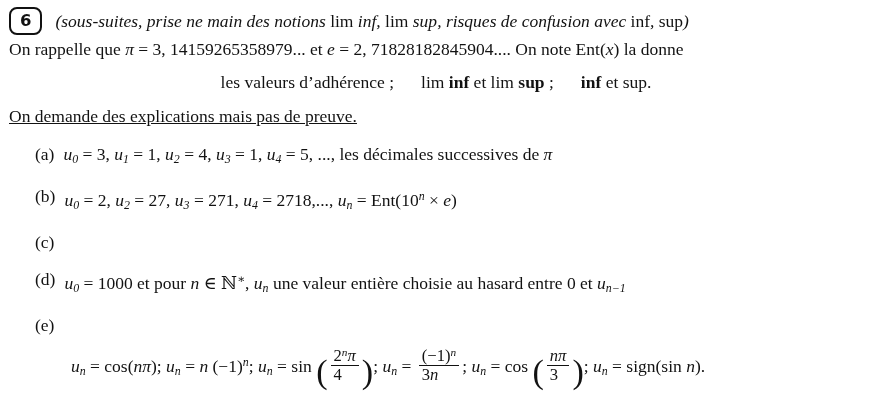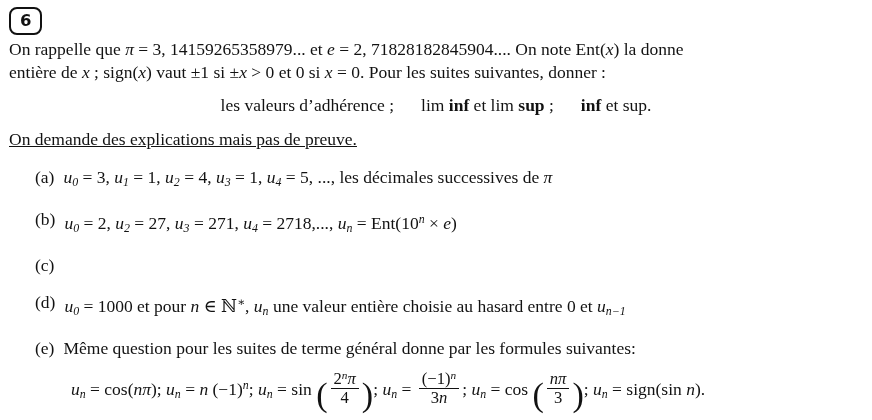--- a/index.html
+++ b/index.html
@@ -25,38 +25,38 @@
   .mathline{margin-left:62px;margin-top:11px;line-height:30px;}
   
   .m-t{}
   .m-i{font-style:italic;}
   .m-b{font-weight:700;}
   .m-sub{font-size:68%;vertical-align:-0.28em;font-style:italic;}
   .m-sup{font-size:68%;vertical-align:0.48em;font-style:italic;}
   .m-gap{display:inline-block;width:27px;}
   .m-big{font-size:195%;vertical-align:-0.33em;line-height:1;}
   .m-frac{
-    display:inline-block;vertical-align:middle;text-align:center;
+    display:inline-block;vertical-align:middle;text-align:left;
     line-height:1.08;margin:0 3px;font-size:95%;
     transform:translateY(-3px);
   }
   .m-frac .fnum{display:block;padding:0 3px;}
   .m-frac .fden{display:block;border-top:1.4px solid #111;padding:0 3px;}
 </style>
 </head>
 <body>
 
 <div class="page">
 
   <div class="header-line">
     <span class="numbox"><span>6</span></span>
+    <span class="title"><span class="m-i">(sous-suites, prise ne main des notions </span><span class="m-t">lim </span><span class="m-i">inf</span><span class="m-i">, </span><span class="m-t">lim </span><span class="m-i">sup</span><span class="m-i">, risques de confusion avec </span><span class="m-t">inf</span><span class="m-i">, </span><span class="m-t">sup</span><span class="m-i">)</span></span>
   </div>
 
   <div class="pline"><span class="m-t">On rappelle que </span><span class="m-i">π</span><span class="m-t"> = 3, 14159265358979... et </span><span class="m-i">e</span><span class="m-t"> = 2, 71828182845904.... On note Ent(</span><span class="m-i">x</span><span class="m-t">) la donne</span></div>
-  <div class="pline"><span class="m-t">entière de </span><span class="m-i">x</span><span class="m-t"> ; sign(</span><span class="m-i">x</span><span class="m-t">) vaut ±1 si ±</span><span class="m-i">x</span><span class="m-t"> &gt; 0 et 0 si </span><span class="m-i">x</span><span class="m-t"> = 0. Pour les suites suivantes, donner :</span></div>
 
   <div class="centerline"><span class="m-t">les valeurs d’adhérence ;</span><span class="m-gap"></span><span class="m-t">lim </span><span class="m-b">inf</span><span class="m-t"> et lim </span><span class="m-b">sup</span><span class="m-t"> ;</span><span class="m-gap"></span><span class="m-b">inf</span><span class="m-t"> et sup.</span></div>
 
   <div class="noteline"><span class="m-t">On demande des explications mais pas de preuve.</span></div>
 
   <div class="item">
     <span class="ilabel">(a)</span>
     <span class="ibody"><span class="m-i">u</span><span class="m-sub">0</span><span class="m-t"> = 3, </span><span class="m-i">u</span><span class="m-sub">1</span><span class="m-t"> = 1, </span><span class="m-i">u</span><span class="m-sub">2</span><span class="m-t"> = 4, </span><span class="m-i">u</span><span class="m-sub">3</span><span class="m-t"> = 1, </span><span class="m-i">u</span><span class="m-sub">4</span><span class="m-t"> = 5, ..., les décimales successives de </span><span class="m-i">π</span></span>
   </div>
 
@@ -69,18 +69,17 @@
     <span class="ilabel">(c)</span>
   </div>
 
   <div class="item">
     <span class="ilabel">(d)</span>
     <span class="ibody"><span class="m-i">u</span><span class="m-sub">0</span><span class="m-t"> = 1000 et pour </span><span class="m-i">n</span><span class="m-t"> ∈ ℕ</span><span class="m-sup">∗</span><span class="m-t">, </span><span class="m-i">u</span><span class="m-sub">n</span><span class="m-t"> une valeur entière choisie au hasard entre 0 et </span><span class="m-i">u</span><span class="m-sub">n−1</span></span>
   </div>
 
   <div class="item">
     <span class="ilabel">(e)</span>
-    <span class="ibody"><span class="m-t">Même question pour les suites de terme général donne par les formules suivantes:</span></span>
   </div>
 
   <div class="mathline"><span class="m-i">u</span><span class="m-sub">n</span><span class="m-t"> = cos(</span><span class="m-i">nπ</span><span class="m-t">); </span><span class="m-i">u</span><span class="m-sub">n</span><span class="m-t"> = </span><span class="m-i">n</span><span class="m-t"> (−1)</span><span class="m-sup">n</span><span class="m-t">; </span><span class="m-i">u</span><span class="m-sub">n</span><span class="m-t"> = sin </span><span class="m-big">(</span><span class="m-frac"><span class="fnum"><span class="m-t">2</span><span class="m-sup">n</span><span class="m-i">π</span></span><span class="fden"><span class="m-t">4</span></span></span><span class="m-big">)</span><span class="m-t">; </span><span class="m-i">u</span><span class="m-sub">n</span><span class="m-t"> = </span><span class="m-frac"><span class="fnum"><span class="m-t">(−1)</span><span class="m-sup">n</span></span><span class="fden"><span class="m-t">3</span><span class="m-i">n</span></span></span><span class="m-t">; </span><span class="m-i">u</span><span class="m-sub">n</span><span class="m-t"> = cos </span><span class="m-big">(</span><span class="m-frac"><span class="fnum"><span class="m-i">nπ</span></span><span class="fden"><span class="m-t">3</span></span></span><span class="m-big">)</span><span class="m-t">; </span><span class="m-i">u</span><span class="m-sub">n</span><span class="m-t"> = sign(sin </span><span class="m-i">n</span><span class="m-t">).</span></div>
 
 </div>
 
 </body></html>

